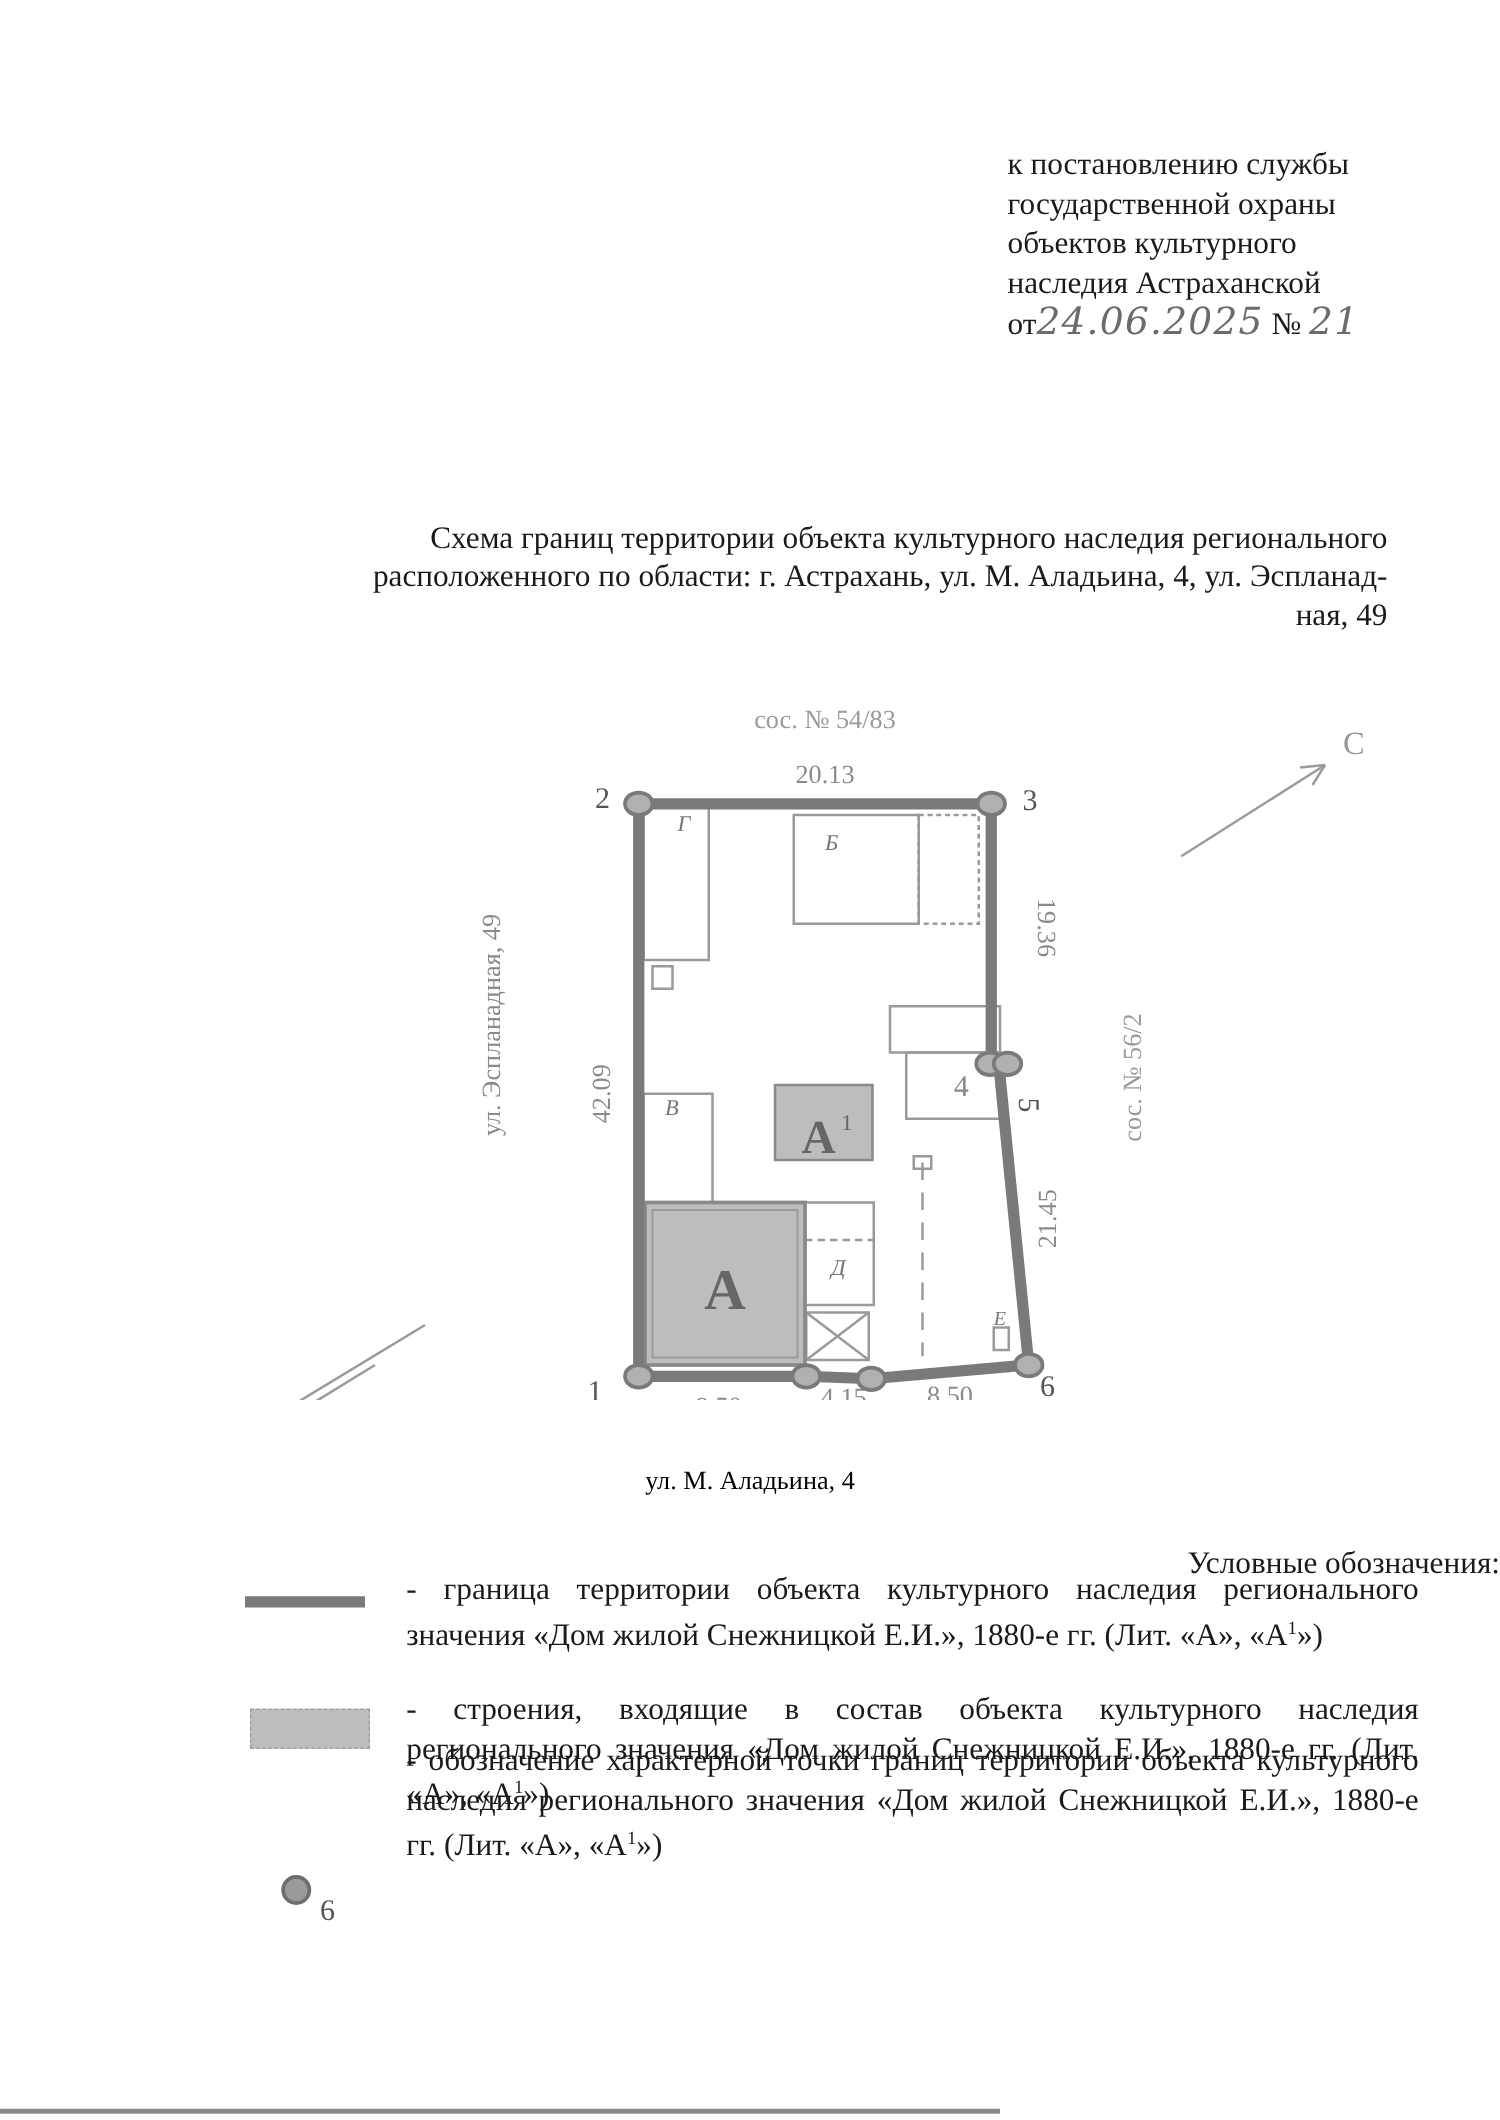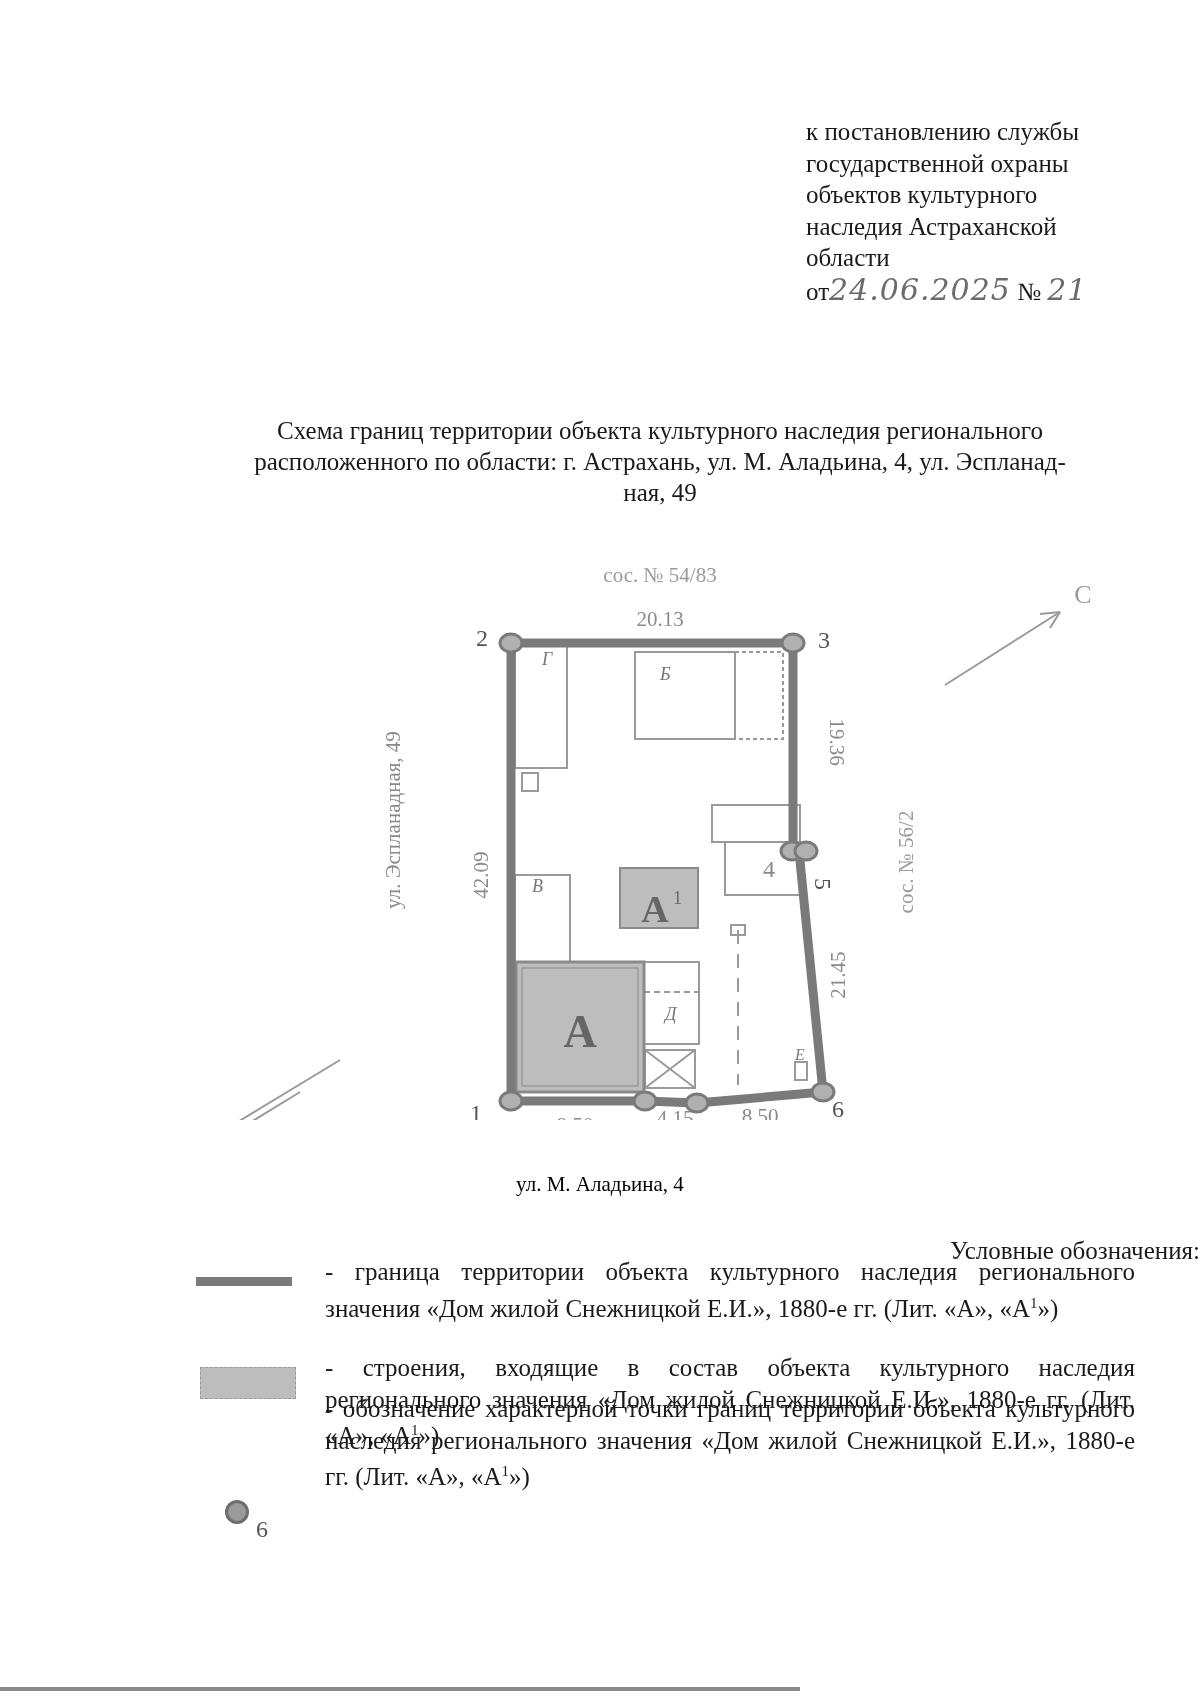--- a/index.html
+++ b/index.html
@@ -2,41 +2,40 @@
 <html><head>
 <meta charset="utf-8">
 <style>
   html, body { margin: 0; padding: 0; background: #ffffff; }
   body { width: 1200px; height: 1696px; position: relative; overflow: hidden;
          font-family: "Liberation Serif", "DejaVu Serif", serif; color: #1a1a1a; }
   .abs { position: absolute; }
   .appendix { left: 806px; top: 116px; width: 330px; font-size: 25px; line-height: 31.5px; }
   .appendix .line { display: block; white-space: nowrap; }
   .hand { font-family: "DejaVu Serif", serif; font-style: italic; color: #6b6b6b; font-size: 30px; letter-spacing: 1px; text-align: center; }
-  .title { left: 210px; top: 415px; width: 900px; text-align: center; font-size: 25px; line-height: 31px; }
+  .title { left: 210px; top: 415px; width: 900px; text-align: right; font-size: 25px; line-height: 31px; }
   .plan { left: 0; top: 560px; width: 1200px; height: 560px; }
   .plan text { font-family: "Liberation Serif", serif; }
   .legend-title { left: 0; width: 1200px; top: 1237px; text-align: right; font-size: 25px; }
   .legend-item { left: 325px; width: 810px; font-size: 25px; line-height: 31.5px; text-align: justify; }
   .sw-line { left: 196px; top: 1277px; width: 96px; height: 9px; background: #7a7a7a; }
   .sw-fill { left: 200px; top: 1367px; width: 96px; height: 32px; background: #bdbdbd; border: 1px dashed #9a9a9a; box-sizing: border-box; }
   .sw-dot { left: 225px; top: 1500px; width: 24px; height: 24px; border-radius: 50%; background: #9a9a9a; border: 3px solid #6e6e6e; box-sizing: border-box; }
   .sw-dot-num { left: 256px; top: 1516px; font-size: 24px; color: #555; }
   sup { font-size: 60%; }
   .scan-bar { left: 0; top: 1687px; height: 4px; background: #8a8a8a; }
 </style>
 </head>
 <body>
 
 <div class="abs appendix">
   <span class="line">к постановлению службы</span>
   <span class="line">государственной охраны</span>
   <span class="line">объектов культурного</span>
   <span class="line">наследия Астраханской</span>
-  <span class="line">области</span>
   <span class="line">
     <span>от</span><span class="hand">24.06.2025</span>
     <span>№</span>
     <span class="hand">21</span>
   </span>
 </div>
 
 <div class="abs title">
   <div>Схема границ территории объекта культурного наследия регионального</div>
   <div>расположенного по области: г. Астрахань, ул. М. Аладьина, 4, ул. Эспланад-</div>

